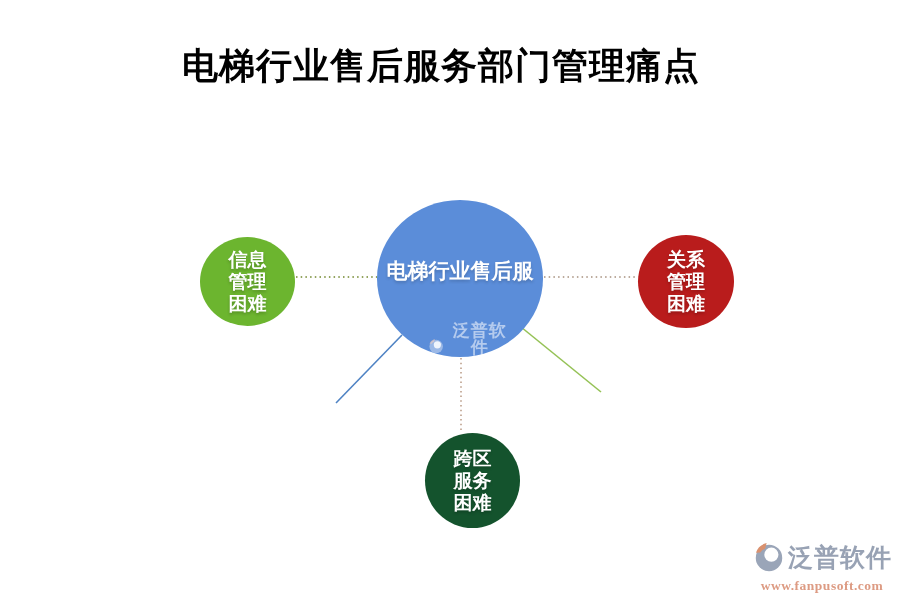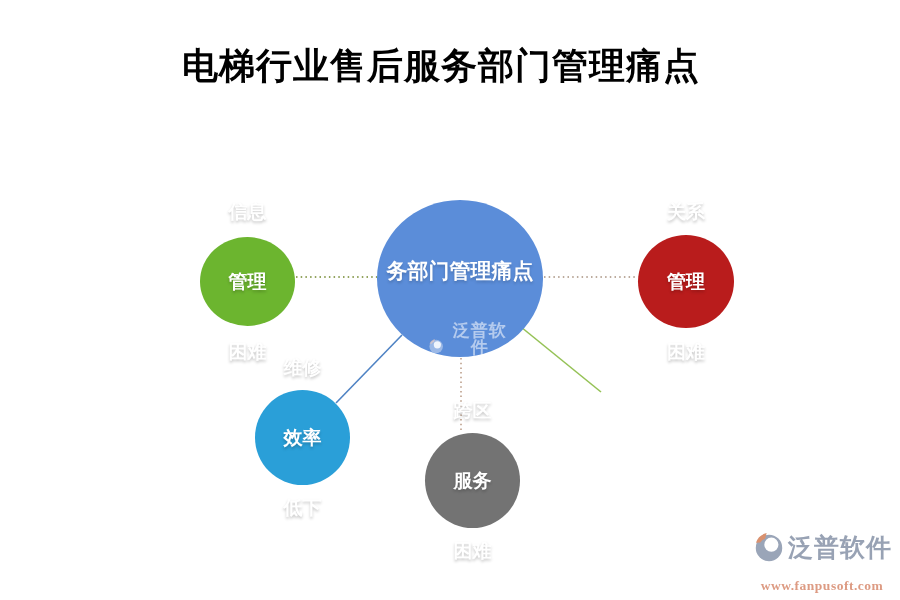--- a/index.html
+++ b/index.html
@@ -10,67 +10,67 @@
   
   .title{
     position:absolute;top:42px;left:0;width:900px;box-sizing:border-box;padding-right:18px;
     margin:0;text-align:center;font-size:36px;font-weight:bold;color:#000;letter-spacing:1px;
   }
   
   .connectors{position:absolute;left:0;top:0;width:900px;height:600px;pointer-events:none;}
   
   .node{
     position:absolute;border-radius:50%;display:flex;flex-direction:column;
-    align-items:center;justify-content:center;color:#fff;font-weight:bold;text-align:center;gap:48px;
+    align-items:center;justify-content:center;color:#fff;font-weight:bold;text-align:center;
   }
   .sat{font-size:19px;line-height:22px;text-shadow:0 2px 3px rgba(0,0,0,0.22);}
   .node-center{
     left:377px;top:200px;width:166px;height:157px;background:#5b8dd9;
     font-size:21px;line-height:26px;justify-content:flex-start;
     padding-top:58px;box-sizing:border-box;text-shadow:0 2px 3px rgba(0,0,0,0.18);
   }
   .node-info    {left:200px;top:237px;width:95px;height:89px;background:#6cb52f;}
   .node-relation{left:638px;top:235px;width:96px;height:93px;background:#b91c1c;}
   .node-repair  {left:255px;top:390px;width:95px;height:95px;background:#2a9fd8;}
-  .node-cross   {left:425px;top:433px;width:95px;height:95px;background:#737373;}
+  .node-cross   {left:425px;top:433px;width:95px;height:95px;background:#14532d;}
   .node-quality {left:590px;top:378px;width:100px;height:99px;background:#2a9fd8;}
   
   .center-wm{
     position:absolute;top:122px;left:50%;transform:translateX(-50%) translateX(9px);
     display:flex;align-items:center;gap:4px;text-shadow:none;
   }
   .center-wm .wm-text{display:flex;flex-direction:column;align-items:flex-start;line-height:1;}
   .center-wm .wm-brand{font-size:17px;font-weight:bold;color:rgba(255,255,255,0.55);letter-spacing:1px;}
   .center-wm .wm-sub{font-size:6px;font-weight:bold;color:rgba(255,255,255,0.45);letter-spacing:1.6px;margin-top:2px;}
   
   .footer-wm{position:absolute;right:8px;bottom:6px;display:flex;flex-direction:column;align-items:center;}
   .footer-row{display:flex;align-items:center;gap:2px;}
   .footer-brand{font-size:25px;font-weight:bold;color:#98a2b4;letter-spacing:1px;}
   .footer-url{
     font-family:"Liberation Serif","DejaVu Serif",serif;
-    font-size:13.5px;font-weight:bold;color:#dd9b83;letter-spacing:0.5px;margin-top:14px;
+    font-size:13.5px;font-weight:bold;color:#dd9b83;letter-spacing:0.5px;margin-top:4px;
   }
 </style>
 </head>
 <body>
 
 <div class="canvas">
 
   <h1 class="title">电梯行业售后服务部门管理痛点</h1>
 
   <svg class="connectors" viewBox="0 0 900 600">
     <line x1="296" y1="277" x2="377" y2="277" stroke="#93a45f" stroke-width="2" stroke-dasharray="1.5 3.2"></line>
     <line x1="544" y1="277" x2="637" y2="277" stroke="#bcab9d" stroke-width="2" stroke-dasharray="1.5 3.2"></line>
     <line x1="461" y1="358" x2="461" y2="432" stroke="#c9b2a2" stroke-width="2" stroke-dasharray="1.5 3.2"></line>
     <line x1="402" y1="335" x2="336" y2="403" stroke="#4f83c4" stroke-width="1.6"></line>
     <line x1="521" y1="327" x2="601" y2="392" stroke="#95c256" stroke-width="1.6"></line>
   </svg>
 
   <div class="node node-center">
-    <span>务部门管理痛点</span>
+    <span>电梯行业售后服</span>
     <div class="center-wm">
       <svg width="22" height="22" viewBox="0 0 36 36">
         <circle cx="18" cy="19" r="14" fill="rgba(210,222,242,0.55)"></circle>
         <circle cx="20.5" cy="15.5" r="7.5" fill="rgba(255,255,255,0.85)"></circle>
         <path d="M4.2 13.5 A15 15 0 0 1 15.5 3.3 L13.8 9.2 A9.5 9.5 0 0 0 8.8 13.2 Z" fill="rgba(240,205,190,0.6)"></path>
       </svg>
       <span class="wm-text">
         <span class="wm-brand">泛普软件</span>
         <span class="wm-sub">FANPU SOFTWARE</span>
       </span>
@@ -82,25 +82,20 @@
     <span>管理</span>
     <span>困难</span>
   </div>
 
   <div class="node sat node-relation">
     <span>关系</span>
     <span>管理</span>
     <span>困难</span>
   </div>
 
-  <div class="node sat node-repair">
-    <span>维修</span>
-    <span>效率</span>
-    <span>低下</span>
-  </div>
 
   <div class="node sat node-cross">
     <span>跨区</span>
     <span>服务</span>
     <span>困难</span>
   </div>
 
 
   <div class="footer-wm">
     <div class="footer-row">

